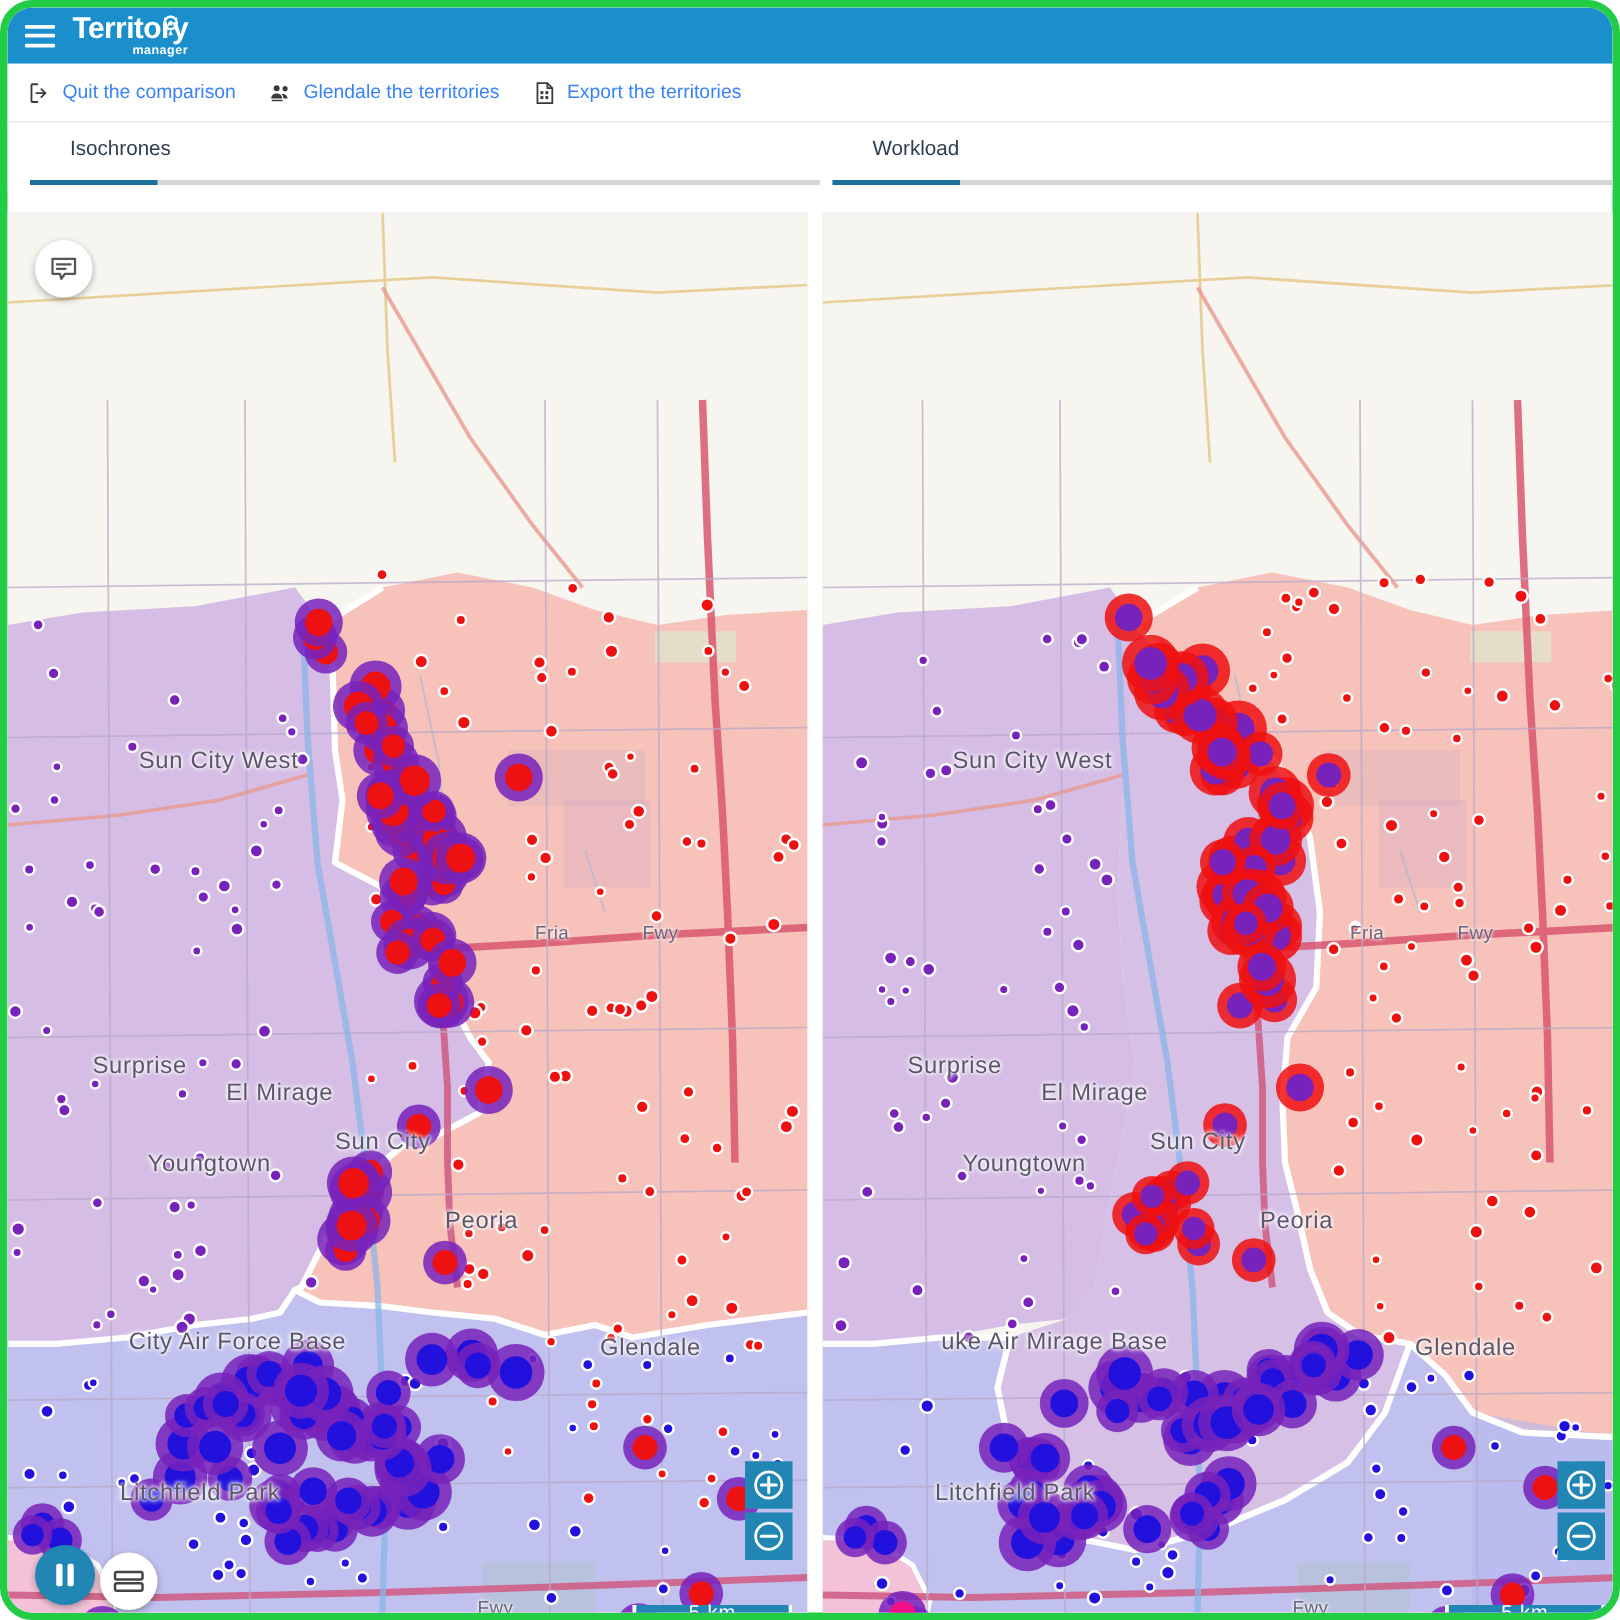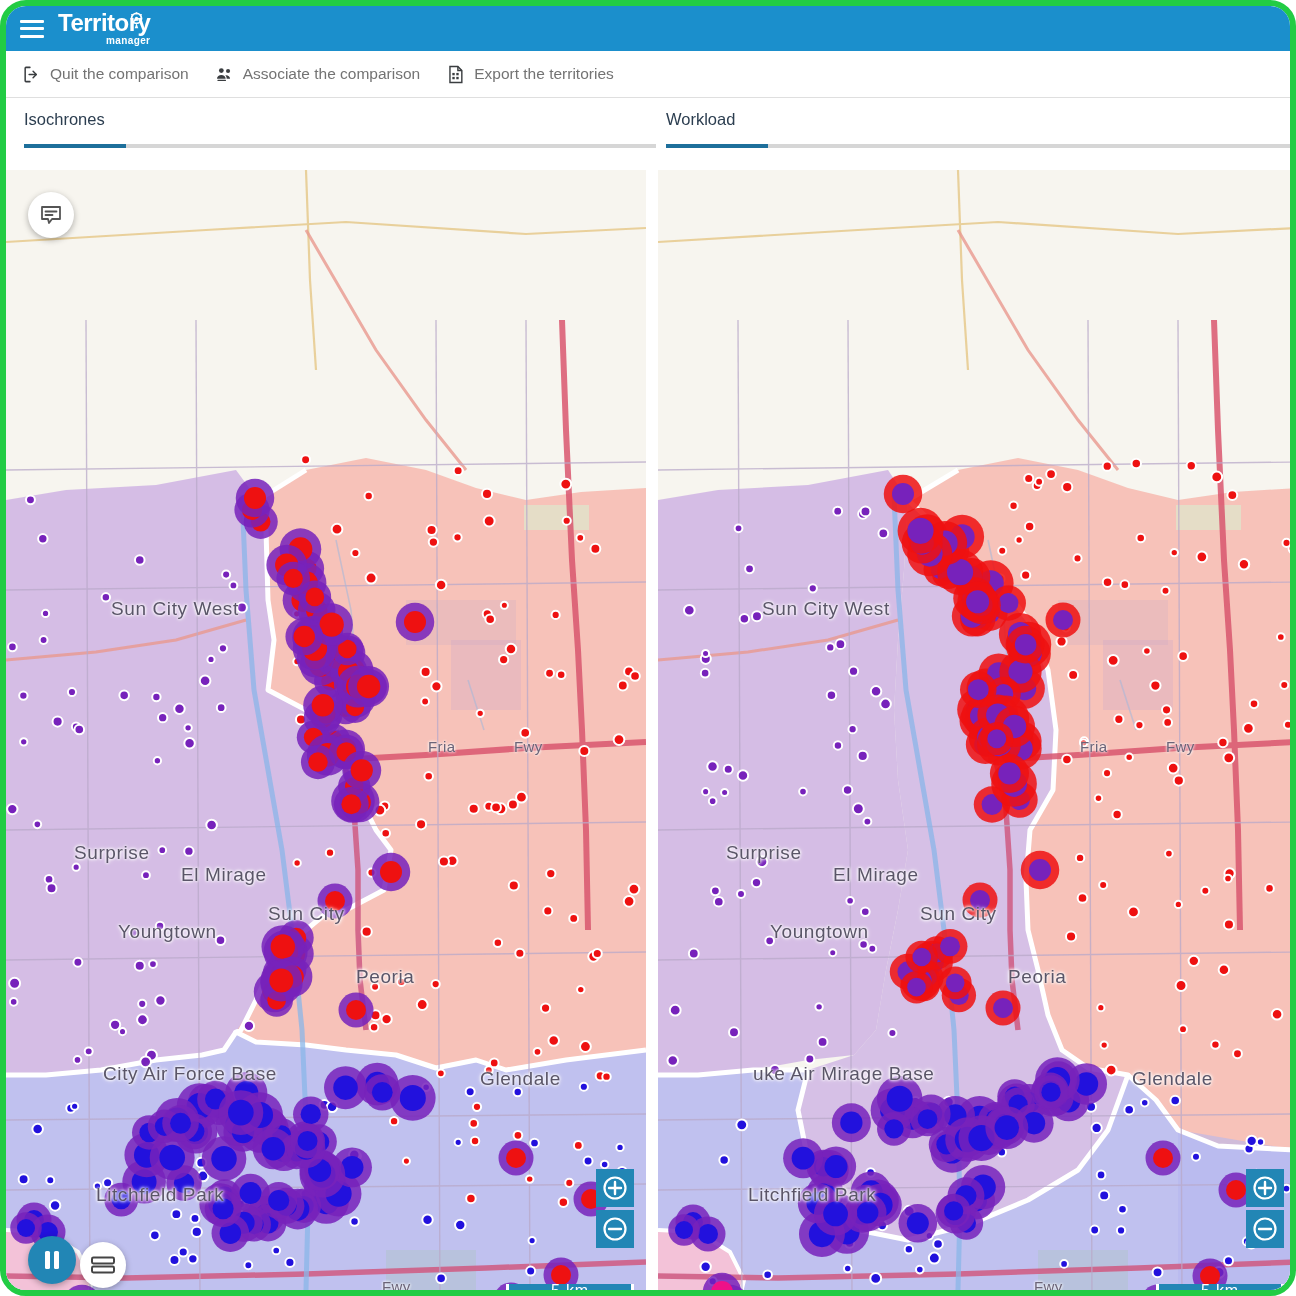--- a/index.html
+++ b/index.html
@@ -43,35 +43,35 @@
   }
 
   
   #toolbar {
     position: absolute; left: 0; top: 45px; right: 0; height: 47px;
     background: #ffffff;
     border-bottom: 1px solid #dfdfdf;
     display: flex; align-items: center; padding-left: 16px; gap: 26px;
   }
   .tb-item { display: flex; align-items: center; gap: 9px; cursor: pointer; }
-  .tb-item .lbl { font-size: 15.5px; color: #737373; }
+  .tb-item .lbl { font-size: 15.5px; color: #3b82f6; }
   .tb-ico { width: 19px; height: 19px; flex: 0 0 19px; color: #3a3d40; }
   .tb-ico svg { display: block; width: 19px; height: 19px; }
 
   
   #tabs {
     position: absolute; left: 0; top: 92px; right: 0; height: 54px;
     background: #ffffff;
   }
   .tab-col { position: absolute; top: 0; height: 54px; }
   .tab-col.left  { left: 10px;  width: 632px; }
   .tab-col.right { left: 652px; width: 634px; }
   .tab-label {
     font-size: 16.5px; color: #2c3e50; padding: 12px 0 0 8px;
-    display: inline-block; cursor: pointer; font-weight: 500;
+    display: inline-block; cursor: pointer; font-weight: 500; margin-left: 32px;
   }
   .tab-underline {
     position: absolute; left: 8px; bottom: 4px; height: 4px; width: 100%;
     background: #d6d6d6;
   }
   .tab-underline i {
     position: absolute; left: 0; top: 0; height: 4px; width: 102px;
     background: #1d6f9b; display: block;
   }
 
@@ -191,21 +191,21 @@
     <div class="tb-item">
       <span class="tb-ico">
         <svg viewBox="0 0 24 24" fill="#3a3d40">
           <circle cx="8" cy="7" r="3"></circle>
           <circle cx="16.5" cy="7.5" r="2.6"></circle>
           <path d="M2.5 17.5 c0-3.2 2.6-5 5.5-5 s5.5 1.8 5.5 5 z"></path>
           <path d="M14 12.8 c2.6 0 5 1.6 5 4.7 h-4.2 c0-1.9-.7-3.5-1.8-4.6 z"></path>
           <rect x="3" y="18.6" width="11" height="1.7" rx=".6"></rect>
         </svg>
       </span>
-      <span class="lbl">Associate the comparison</span>
+      <span class="lbl">Glendale the territories</span>
     </div>
 
     <div class="tb-item">
       <span class="tb-ico">
         <svg viewBox="0 0 24 24">
           <path d="M5 2 h10 l5 5 v15 H5 Z" fill="none" stroke="#3a3d40" stroke-width="1.8"></path>
           <path d="M15 2 v5 h5" fill="none" stroke="#3a3d40" stroke-width="1.8"></path>
           <rect x="8" y="10" width="3" height="3" fill="#3a3d40"></rect>
           <rect x="13" y="10" width="3" height="3" fill="#3a3d40"></rect>
           <rect x="8" y="15" width="3" height="3" fill="#3a3d40"></rect>

